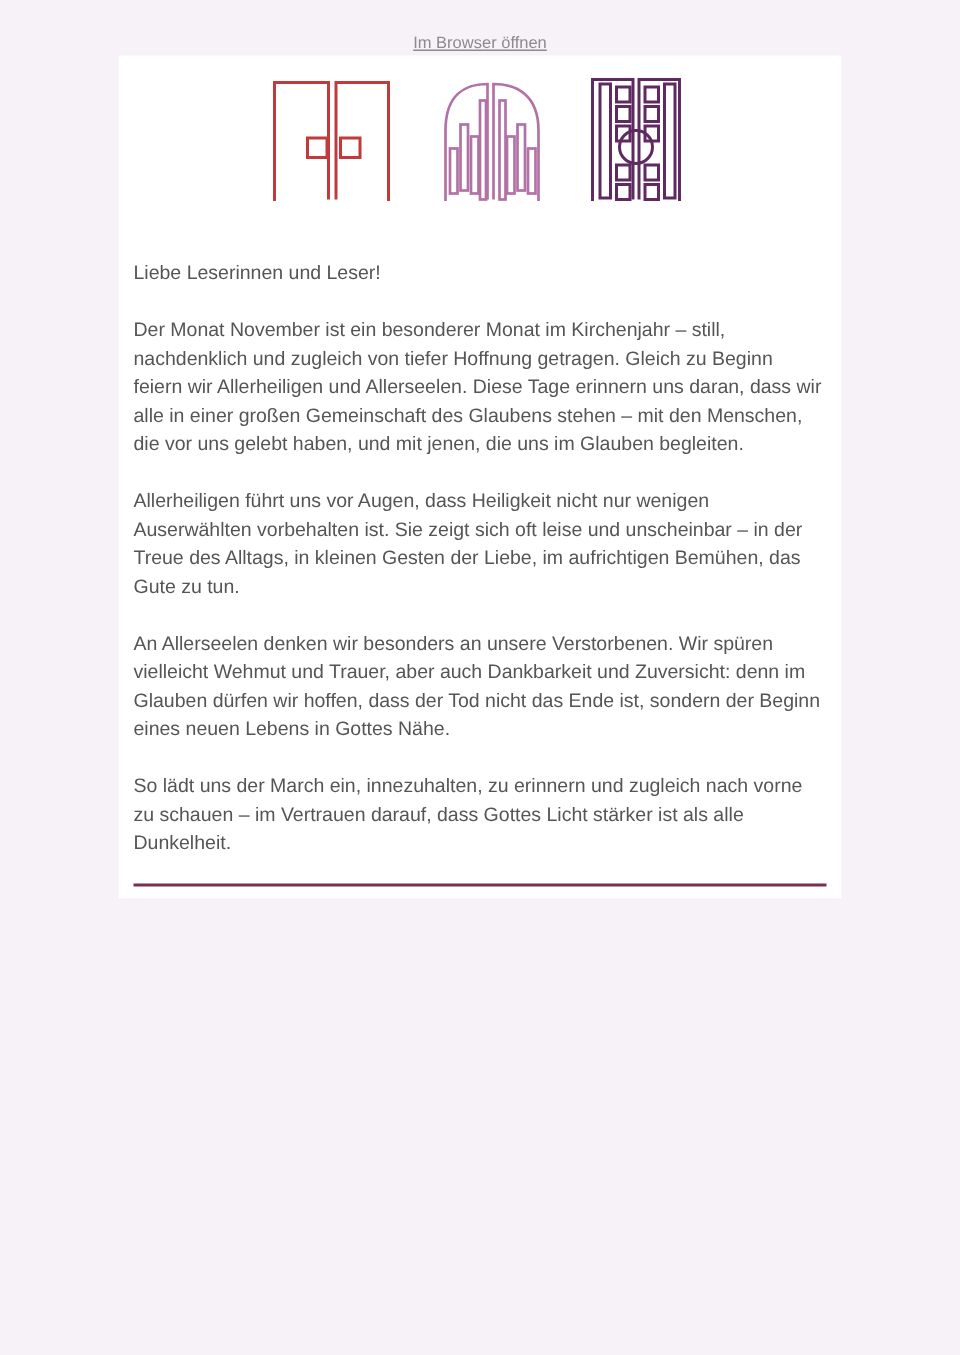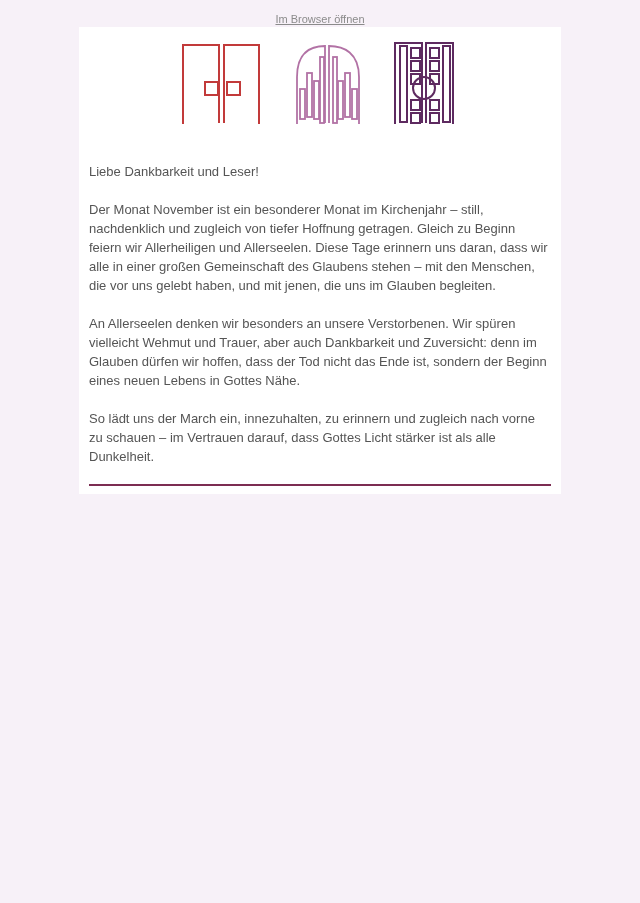--- a/index.html
+++ b/index.html
@@ -9,21 +9,21 @@
     font-family: "Liberation Sans", sans-serif;
   }
   .viewport {
     width: 640px;
     height: 903px;
     background: #f7f1f8;
     overflow: hidden;
   }
   .topbar {
     text-align: center;
-    padding-top: 9px;
+    padding-top: 19px;
     height: 18px;
   }
   .open-link {
     font-size: 11px;
     color: #8b8b8b;
     text-decoration: underline;
     cursor: pointer;
   }
   .card {
     width: 482px;
@@ -110,24 +110,25 @@
         <rect x="342" y="21" width="9" height="10"></rect>
         <rect x="342" y="34" width="9" height="10"></rect>
         <rect x="342" y="47" width="9" height="10"></rect>
         <rect x="342" y="73" width="9" height="10"></rect>
         <rect x="342" y="86" width="9" height="10"></rect>
         <circle cx="336" cy="61" r="11"></circle>
       </g>
     </svg>
 
     <div class="body">
-      <p class="greeting">Liebe Dankbarkeit und Leser!</p>
+      <p class="greeting">Liebe Leserinnen und Leser!</p>
 
       <p>Der Monat November ist ein besonderer Monat im Kirchenjahr – still, nachdenklich und zugleich von tiefer Hoffnung getragen. Gleich zu Beginn feiern wir Allerheiligen und Allerseelen. Diese Tage erinnern uns daran, dass wir alle in einer großen Gemeinschaft des Glaubens stehen – mit den Menschen, die vor uns gelebt haben, und mit jenen, die uns im Glauben begleiten.</p>
 
+      <p>Allerheiligen führt uns vor Augen, dass Heiligkeit nicht nur wenigen Auserwählten vorbehalten ist. Sie zeigt sich oft leise und unscheinbar – in der Treue des Alltags, in kleinen Gesten der Liebe, im aufrichtigen Bemühen, das Gute zu tun.</p>
 
       <p>An Allerseelen denken wir besonders an unsere Verstorbenen. Wir spüren vielleicht Wehmut und Trauer, aber auch Dankbarkeit und Zuversicht: denn im Glauben dürfen wir hoffen, dass der Tod nicht das Ende ist, sondern der Beginn eines neuen Lebens in Gottes Nähe.</p>
 
       <p>So lädt uns der March ein, innezuhalten, zu erinnern und zugleich nach vorne zu schauen – im Vertrauen darauf, dass Gottes Licht stärker ist als alle Dunkelheit.</p>
 
       <hr class="divider">
     </div>
 
   </div>
 

